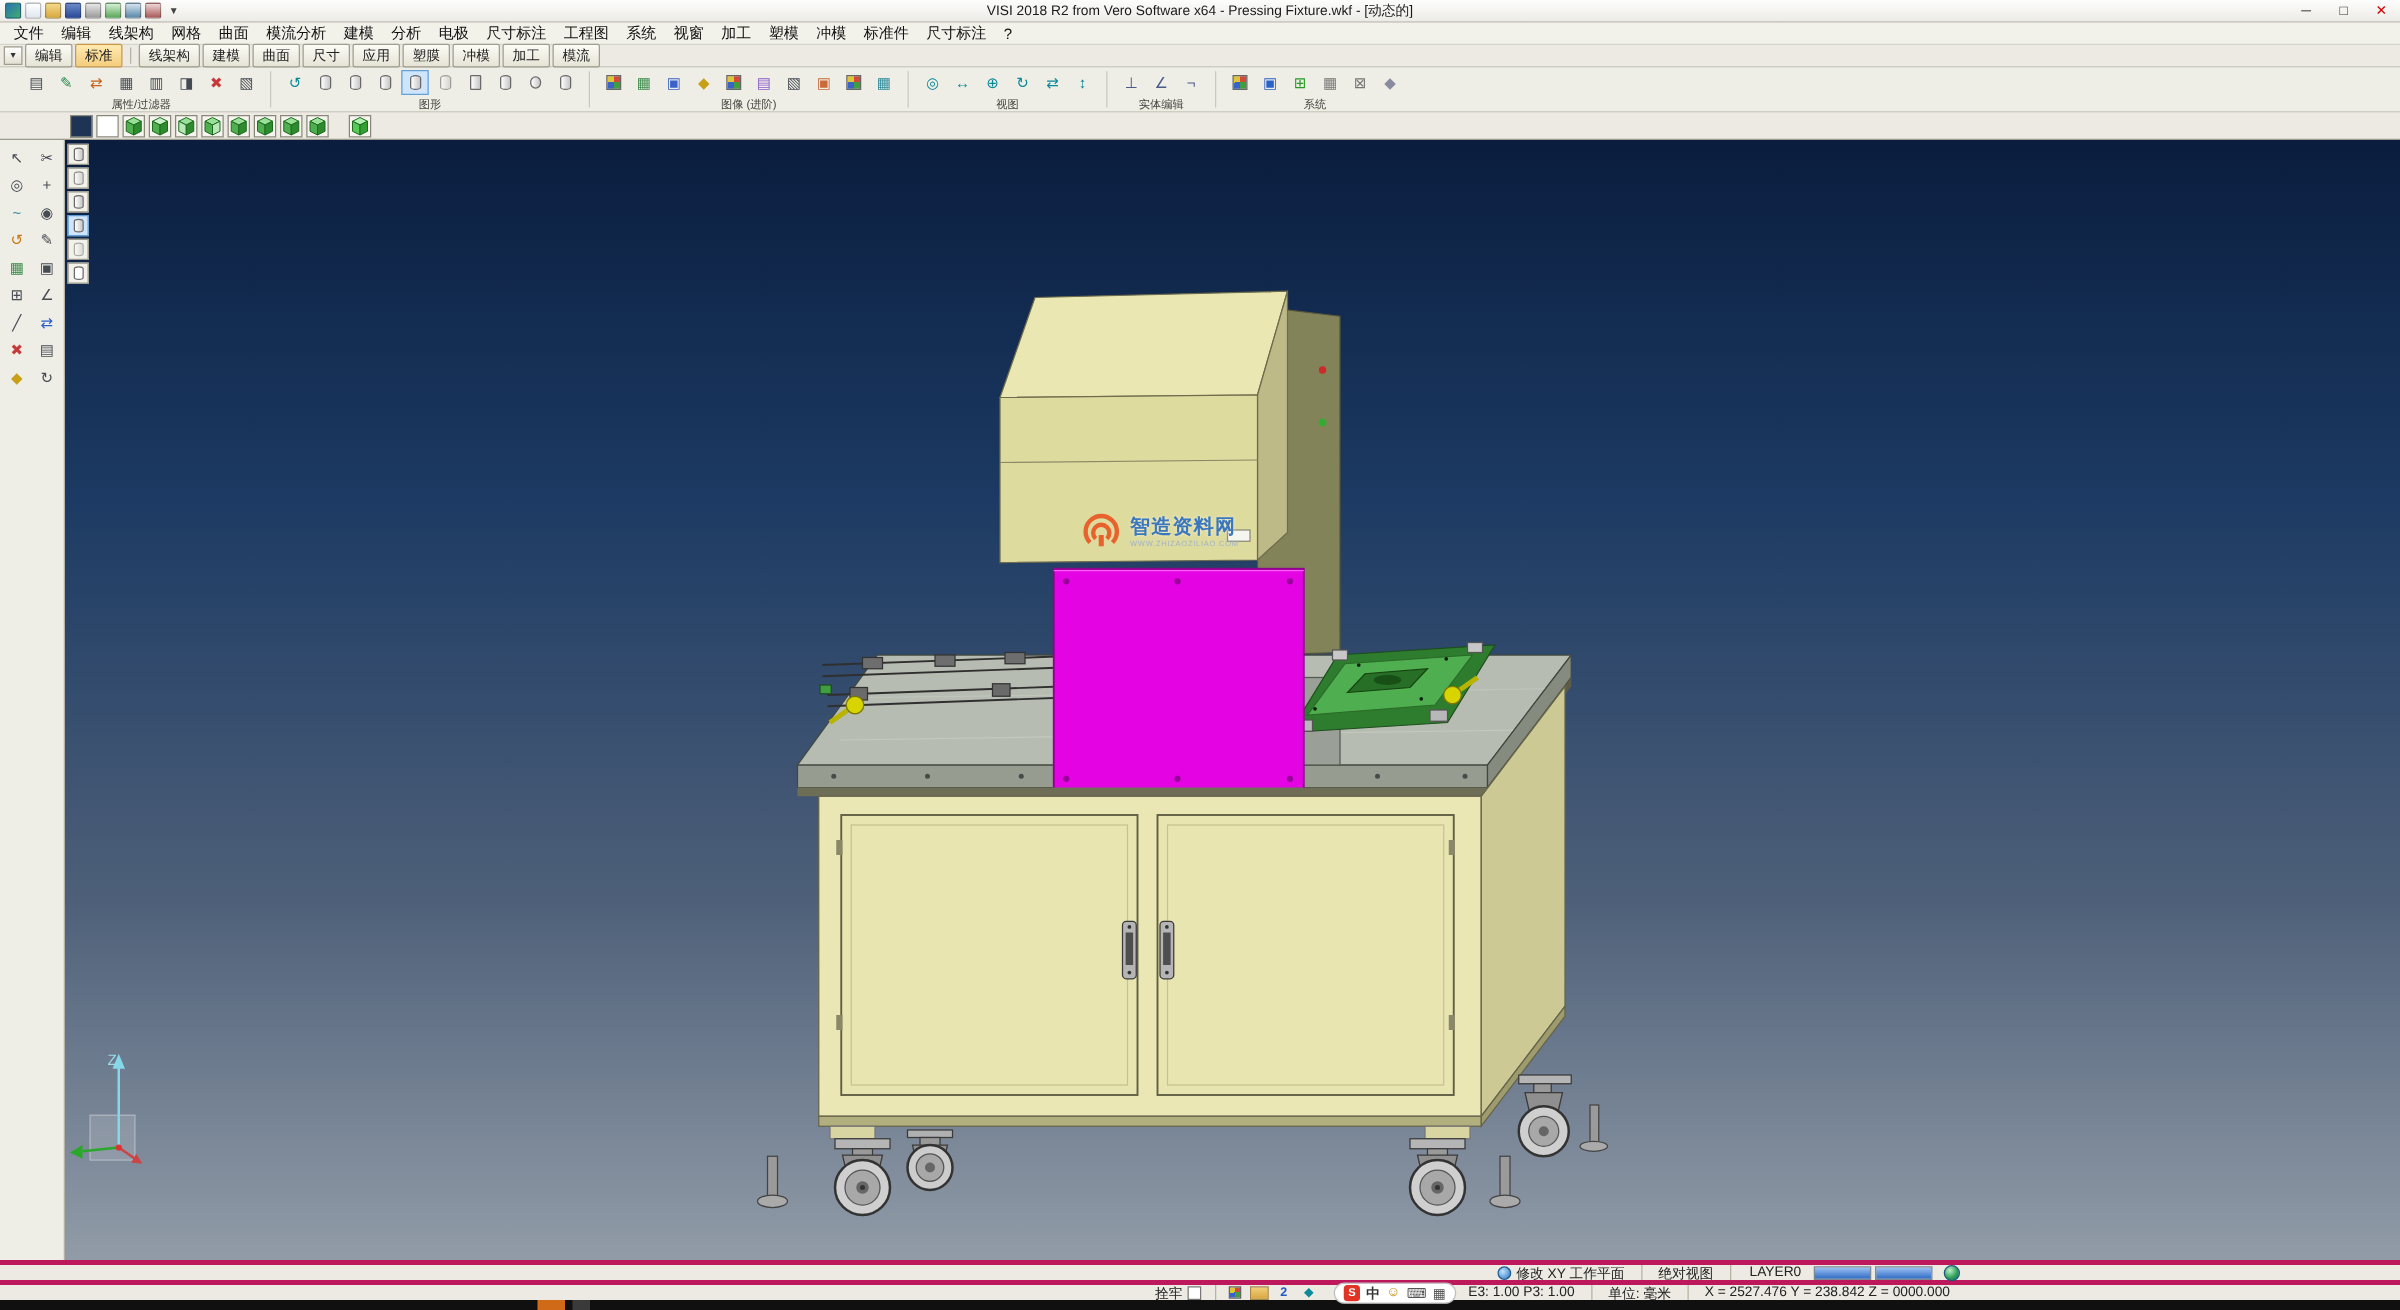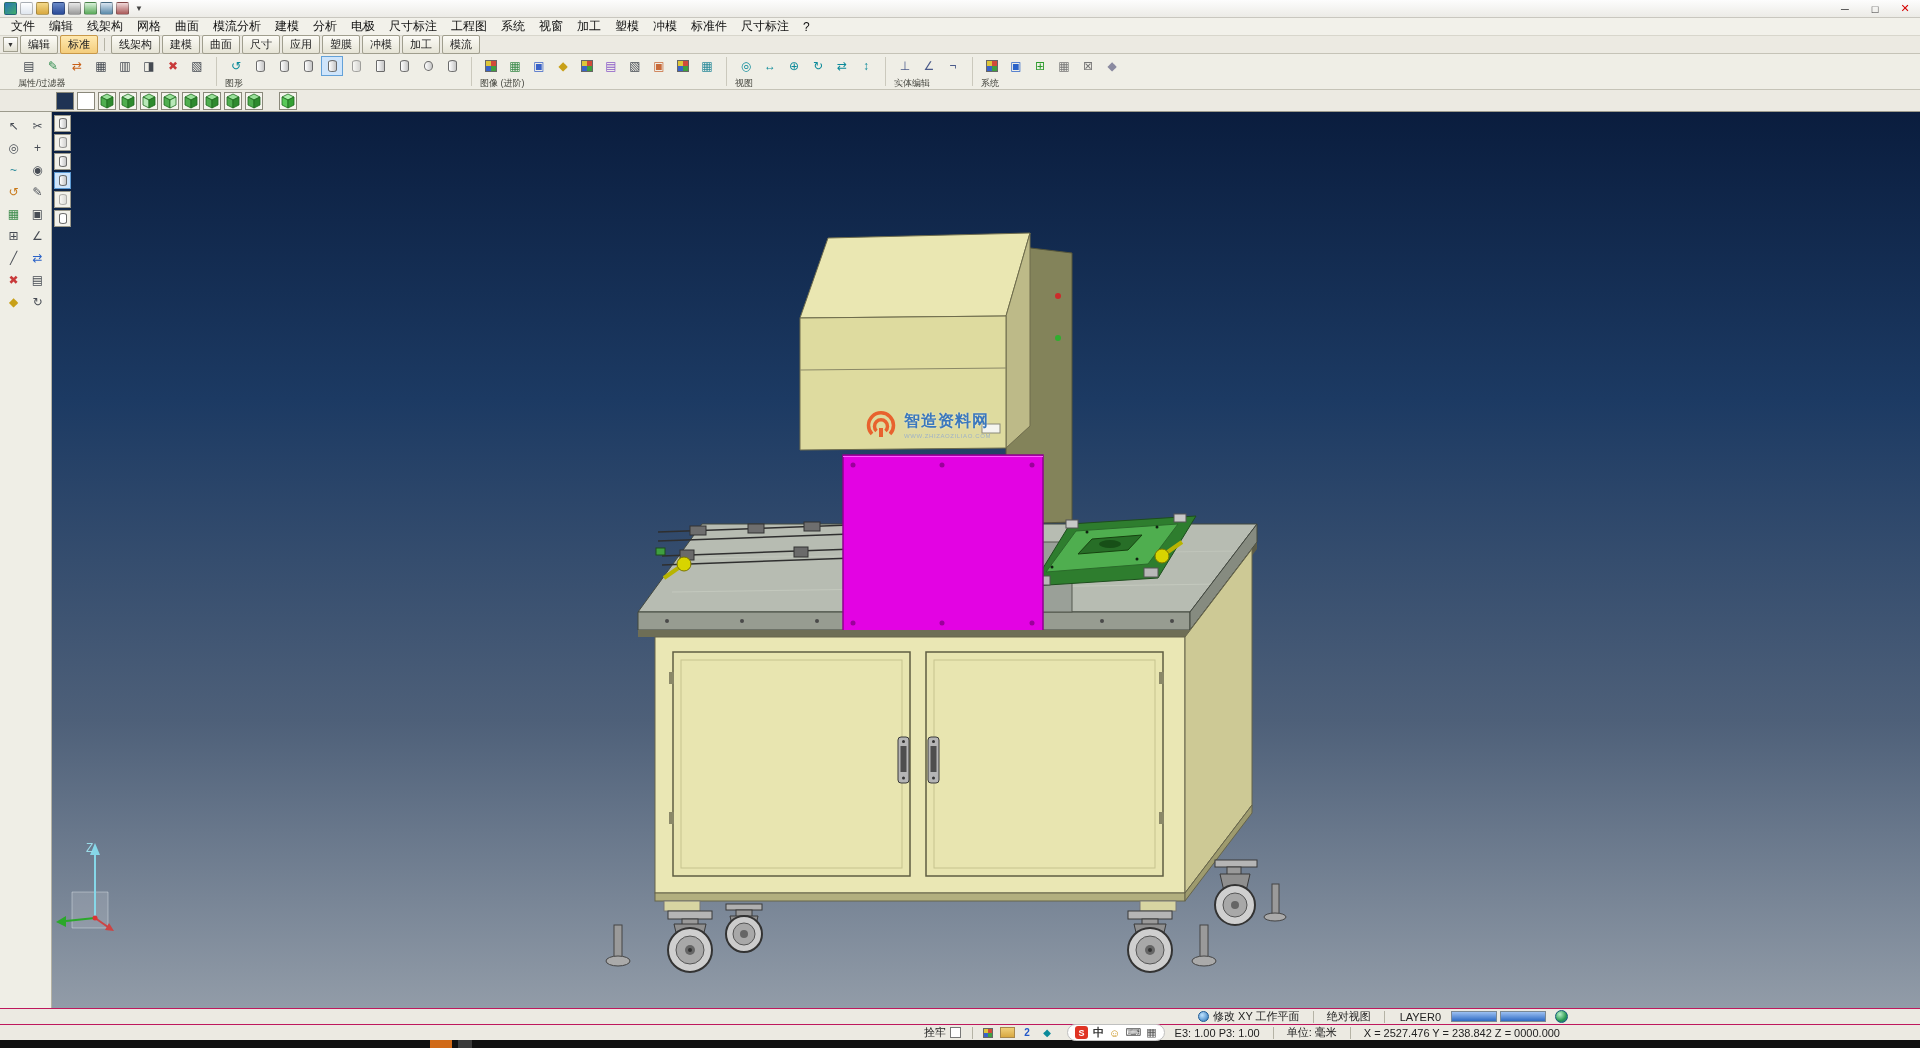--- a/index.html
+++ b/index.html
@@ -30,21 +30,21 @@
   .tabbtn{padding:1px 7px;border:1px solid #a09e8e;background:linear-gradient(#fcfbf6,#e6e4d6);
     border-radius:2px;color:#222;white-space:nowrap;}
   .tabbtn.active{background:linear-gradient(#ffe9b0,#f4cd7c);border-color:#c89848;}
   .tsep{width:1px;height:13px;background:#b5b3a5;margin:0 4px;}
 
   
   .toolbar{height:36px;background:#efeee6;display:flex;align-items:stretch;padding-left:12px;
     border-bottom:1px solid #c5c3b7;}
   .tgroup{display:flex;flex-direction:column;justify-content:space-between;padding:2px 6px 1px;}
   .ticons{display:flex;gap:2px;align-items:center;}
-  .tlabel{font-size:9px;color:#44453e;line-height:10px;}
+  .tlabel{text-align:center;font-size:9px;color:#44453e;line-height:10px;}
   .tbi{width:22px;height:20px;display:flex;align-items:center;justify-content:center;font-size:12px;
     color:#454a52;border:1px solid transparent;}
   .tbi.sel{background:#cfe5fb;border-color:#63a1d8;}
   .gsep{width:1px;background:#cbc9bd;margin:3px 2px;}
   .cylg{width:9px;height:12px;background:linear-gradient(90deg,#ffffff,#c6c6c6);border:1px solid #6a6a6a;
     border-radius:4.5px/2.5px;}
   .quadg{width:12px;height:12px;border:1px solid #666;
     background:conic-gradient(#d24a3a 0 25%,#3f9f3f 0 50%,#3a62c8 0 75%,#ddc63a 0);}
 
   
@@ -70,21 +70,21 @@
     align-items:center;justify-content:center;}
   .mcyl.sel{background:#cfe5fb;border-color:#5d9bd4;}
   .mcyl .cylg{width:8px;height:11px;}
 
   .watermark{position:absolute;left:812px;top:296px;display:flex;align-items:center;gap:6px;z-index:2;}
   .wm-title{font-size:16px;font-weight:bold;color:#3a77bd;letter-spacing:1px;
     text-shadow:0 0 3px rgba(255,255,255,.55);}
   .wm-sub{font-size:6px;color:#9fb2c6;letter-spacing:.6px;margin-top:1px;}
 
   
-  .statusrow{height:16px;background:#eceae2;border-top:1px solid #be185d;display:flex;
+  .statusrow{height:16px;background:#eceae2;border-top:4px solid #be185d;display:flex;
     align-items:center;font-size:11px;color:#222;}
   .srspacer{margin-left:auto;}
   .sr-right-pad{width:352px;flex:none;}
   .ssep{width:1px;height:12px;background:#b5b3a5;margin:0 5px;}
   .bluebar{width:46px;height:11px;border:1px solid #7a8894;
     background:linear-gradient(#9cc0f2,#2f6bc4);margin-right:3px;}
   .wp-ico{width:11px;height:11px;border-radius:50%;border:1px solid #1d5a94;
     background:radial-gradient(circle at 35% 35%,#bfe3ff,#2a72b8);display:inline-block;}
   .globe{width:13px;height:13px;border-radius:50%;margin-left:6px;border:1px solid #155a7a;
     background:radial-gradient(circle at 35% 30%,#b8f0c8,#2a9a52 60%,#1a6a9a);}
@@ -105,20 +105,21 @@
     <div class="tbic" style="background:linear-gradient(135deg,#2a72b8,#3fae6a);"></div>
     <div class="tbic" style="background:linear-gradient(#fff,#dfe6ef);"></div>
     <div class="tbic" style="background:linear-gradient(#f4d98a,#d8a840);"></div>
     <div class="tbic" style="background:linear-gradient(#6a8ac8,#2a4a98);"></div>
     <div class="tbic" style="background:linear-gradient(#e8e8e8,#9a9a9a);"></div>
     <div class="tbic" style="background:linear-gradient(#d8f0d8,#58a858);"></div>
     <div class="tbic" style="background:linear-gradient(#d8e4f0,#5888a8);"></div>
     <div class="tbic" style="background:linear-gradient(#f0d8d8,#a85858);"></div>
     <span class="tb-drop">▼</span>
   </div>
+  <div class="tb-title">VISI 2018 R2 from Vero Software x64 - Pressing Fixture.wkf - [动态的]</div>
   <div class="tb-controls">
     <div class="wbtn">─</div>
     <div class="wbtn">□</div>
     <div class="wbtn close">✕</div>
   </div>
 </div>
 
 <div class="menubar">
   <span class="mi">文件</span>
   <span class="mi">编辑</span>

